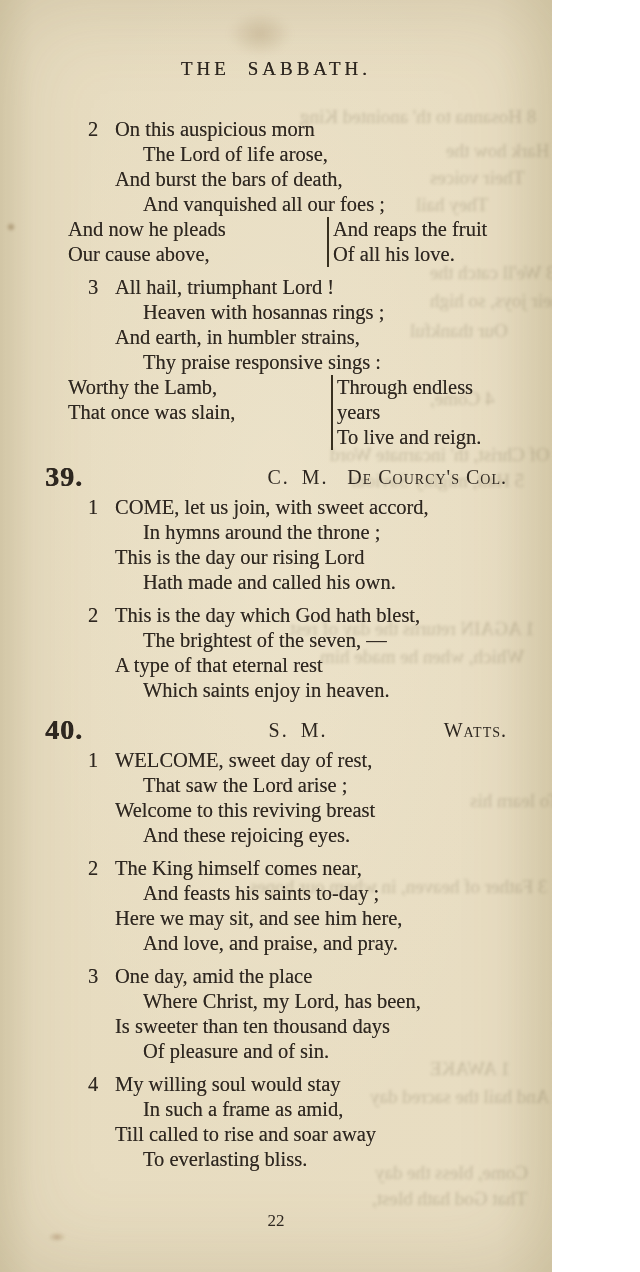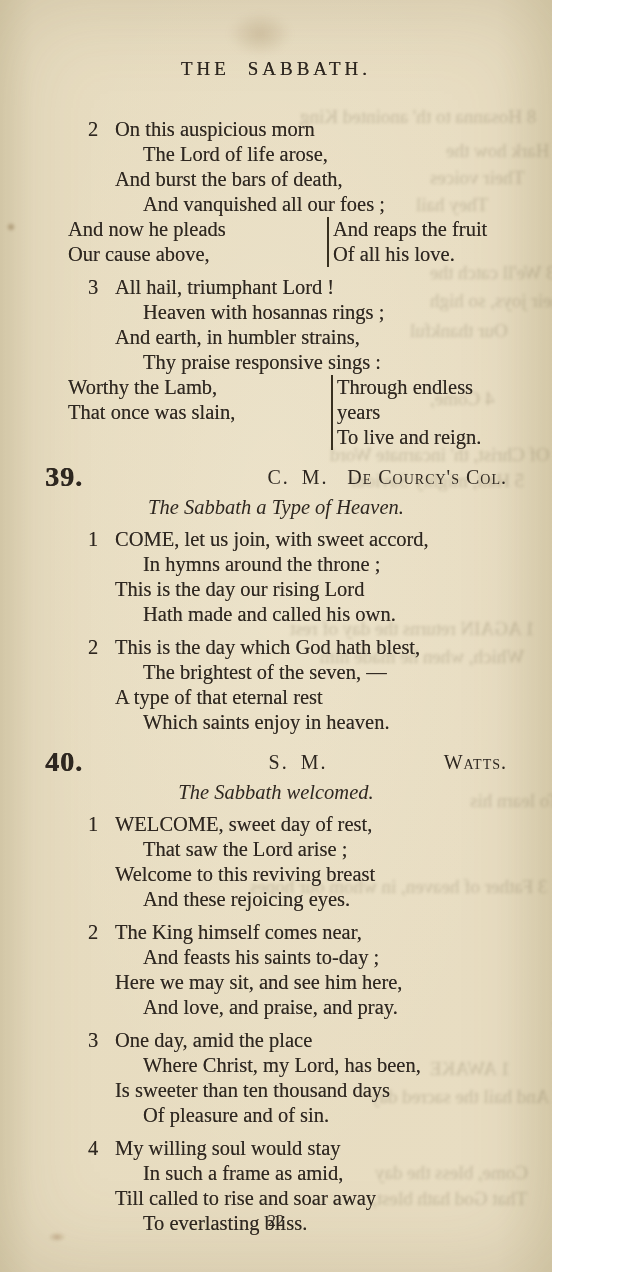--- a/index.html
+++ b/index.html
@@ -152,42 +152,40 @@
           <div>To live and reign.</div>
         </div>
       </div>
     </div>
 
     <div class="hymn-head">
       <span class="hymn-no">39.</span>
       <span class="hymn-meter">C. M.</span>
       <span class="hymn-attr">De Courcy's Col.</span>
     </div>
-    <div class="hymn-title">The Sabbath a Type of Heaven.</div>
 
     <div class="verse">
       <div class="vline first"><span class="vnum">1</span><span>COME, let us join, with sweet accord,</span></div>
       <div class="vline ind">In hymns around the throne ;</div>
       <div class="vline">This is the day our rising Lord</div>
       <div class="vline ind">Hath made and called his own.</div>
     </div>
 
     <div class="verse">
       <div class="vline first"><span class="vnum">2</span><span>This is the day which God hath blest,</span></div>
       <div class="vline ind">The brightest of the seven, —</div>
       <div class="vline">A type of that eternal rest</div>
       <div class="vline ind">Which saints enjoy in heaven.</div>
     </div>
 
     <div class="hymn-head">
       <span class="hymn-no">40.</span>
       <span class="hymn-meter">S. M.</span>
       <span class="hymn-attr">Watts.</span>
     </div>
-    <div class="hymn-title">The Sabbath welcomed.</div>
 
     <div class="verse">
       <div class="vline first"><span class="vnum">1</span><span>WELCOME, sweet day of rest,</span></div>
       <div class="vline ind">That saw the Lord arise ;</div>
       <div class="vline">Welcome to this reviving breast</div>
       <div class="vline ind">And these rejoicing eyes.</div>
     </div>
 
     <div class="verse">
       <div class="vline first"><span class="vnum">2</span><span>The King himself comes near,</span></div>

